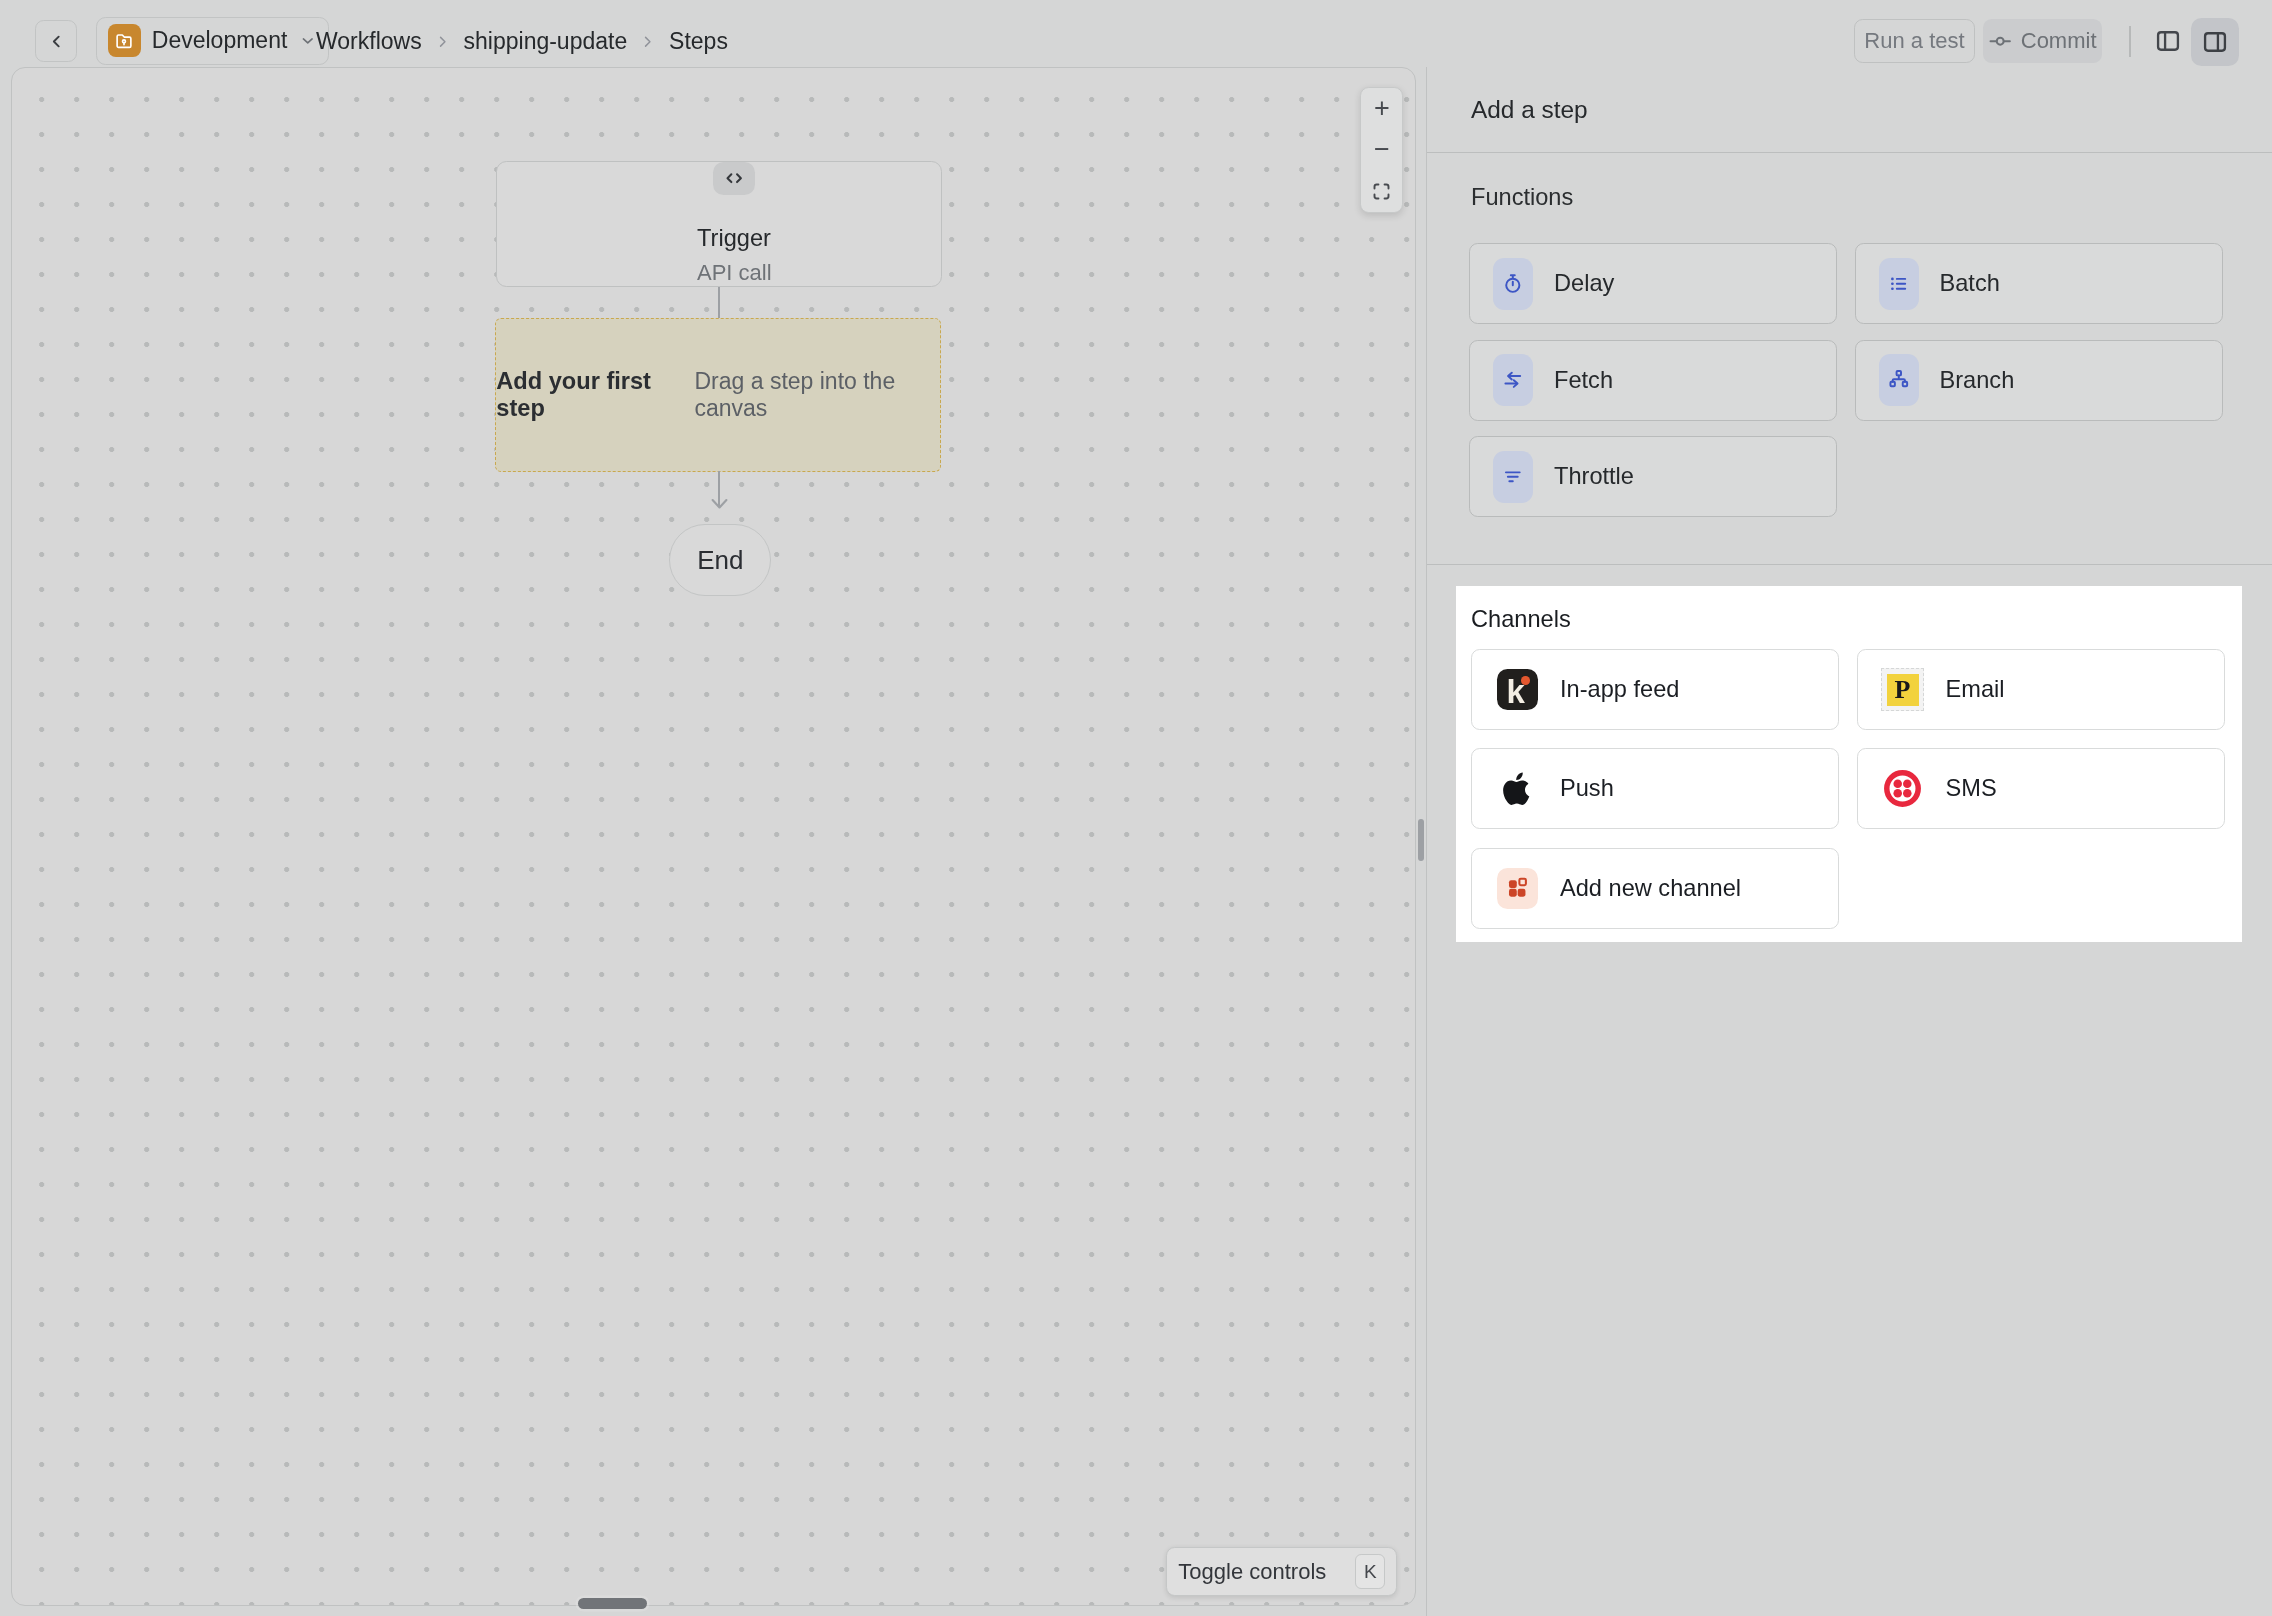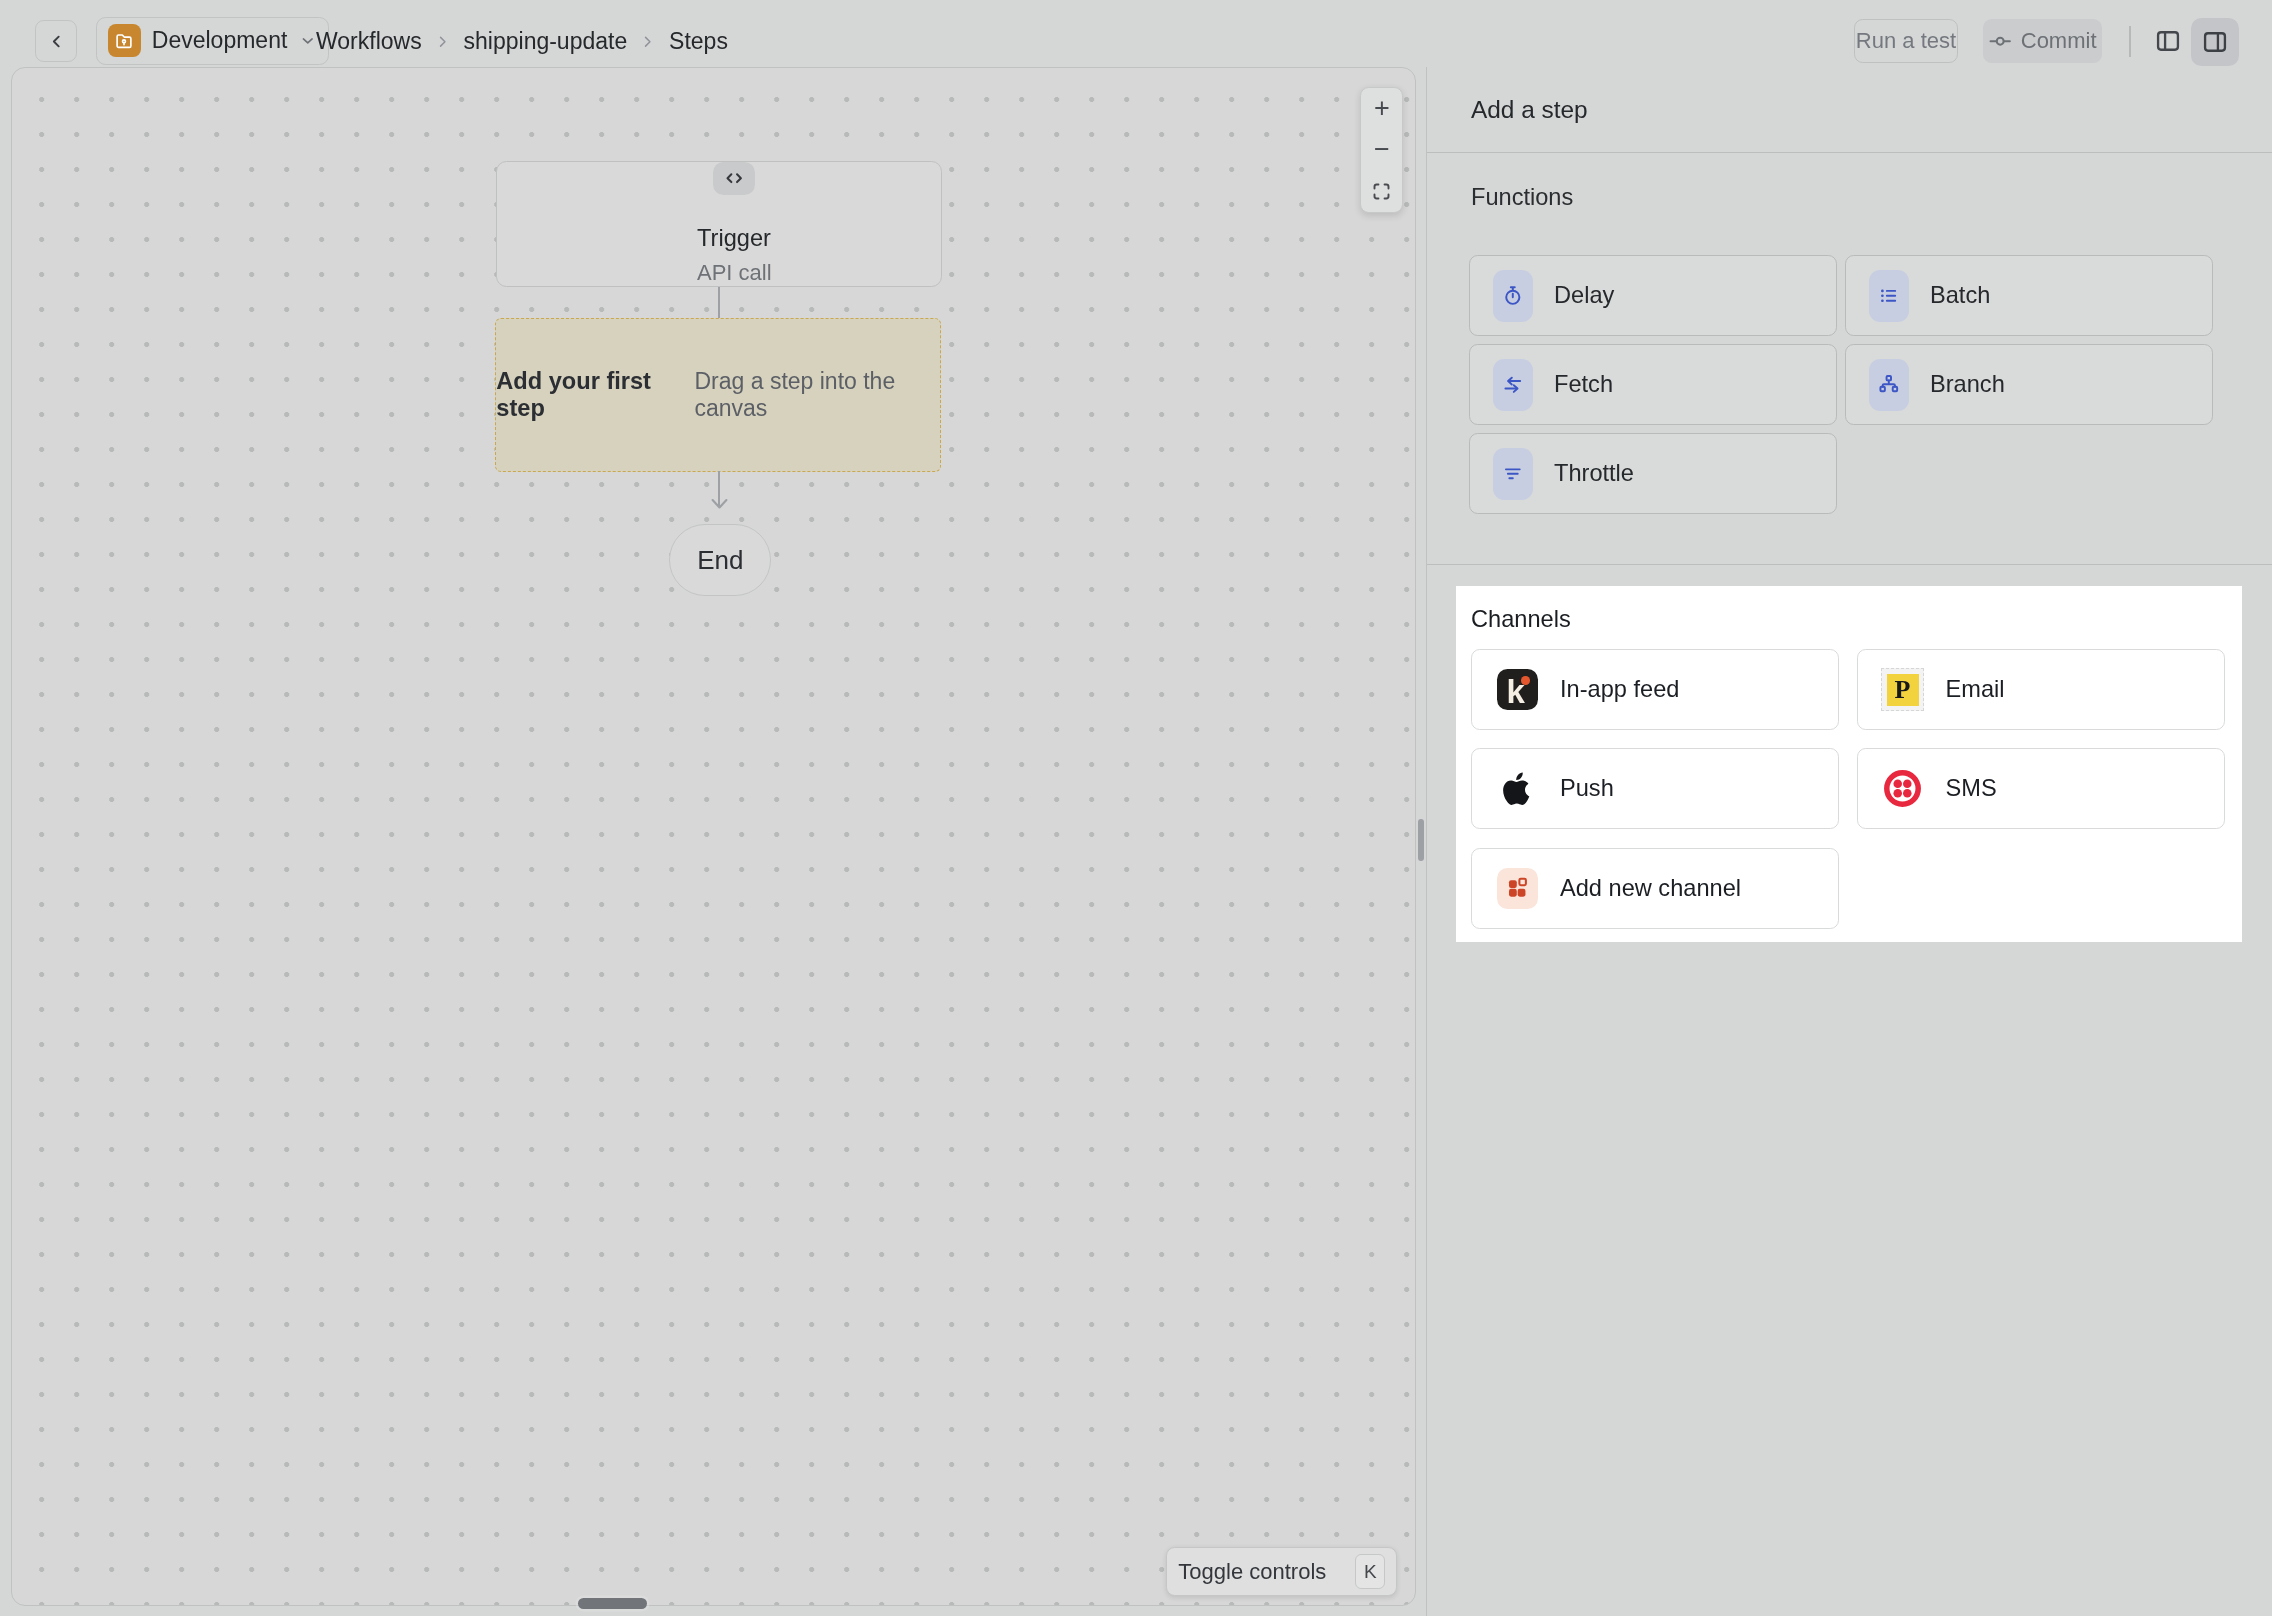--- a/index.html
+++ b/index.html
@@ -18,21 +18,21 @@
   #back-btn { position:absolute; left:35px; top:12.2px; width:42px; height:42px;
     border:1.3px solid #c2c4c4; border-radius:8.7px; background:transparent; }
   #env-btn { position:absolute; left:96px; top:8.7px; height:48px; padding:0 12.2px 0 10.5px;
     border:1.3px solid #c2c4c4; border-radius:9.6px; display:flex; align-items:center; gap:11.3px; }
   .env-folder { width:33px; height:33px; border-radius:7.9px; background:#c8872e;
     display:flex; align-items:center; justify-content:center; }
   .env-label { font-size:23px; font-weight:500; color:#26292c; }
   .breadcrumb { position:absolute; left:316px; top:0; height:67px; display:flex; align-items:center; gap:12.2px; }
   .crumb { font-size:23px; font-weight:500; color:#26292c; cursor:pointer; }
   .crumb-sep { color:#90939a; }
-  #run-test-btn { position:absolute; left:1854px; top:11.3px; width:104px; height:44px;
+  #run-test-btn { position:absolute; left:1854px; top:11.3px; width:121px; height:44px;
     border:1.3px solid #bfc1c1; border-radius:8.7px; background:transparent;
     font-size:22px; color:#75797f; display:flex; align-items:center; justify-content:center; }
   #commit-btn { position:absolute; left:1983px; top:11.3px; width:119px; height:44px;
     border:none; border-radius:8.7px; background:#cbccce; color:#6d7176;
     font-size:22px; display:flex; align-items:center; justify-content:center; gap:7.9px; }
   .topbar-divider { position:absolute; left:2129px; top:18.3px; width:1.7px; height:31px; background:#b7b9b9; }
   #panel-left-btn { position:absolute; left:2147px; top:12.2px; width:42px; height:42px; color:#44474c; }
   #panel-right-btn { position:absolute; left:2191px; top:9.6px; width:48px; height:48px;
     background:#c3c5c9; border-radius:10.5px; color:#3d4045; }
 
@@ -81,21 +81,21 @@
     border-radius:3.5px; background:#9da0a4; }
 
   
   .panel { position:absolute; left:1426px; top:67px; width:847px; height:1549px;
     background:#d5d6d6; border-left:1.3px solid #c0c2c2; }
   .panel-header { position:absolute; left:0; top:0; width:100%; height:86px;
     border-bottom:1.3px solid #bcbebe; display:flex; align-items:center; padding-left:44px; }
   .panel-title { font-size:24.4px; font-weight:500; color:#26292c; }
   .fn-heading { position:absolute; left:44px; top:117px; font-size:23.6px; font-weight:500; color:#2b2e30; }
   .grid { display:grid; grid-template-columns:368px 368px; }
-  #functions-grid { position:absolute; left:42px; top:188px; column-gap:17.5px; row-gap:15.7px;gap:8px; }
+  #functions-grid { position:absolute; left:42px; top:176px; column-gap:17.5px; row-gap:15.7px; }
   .section-divider { position:absolute; left:0; top:497px; width:100%; height:1.3px; background:#bcbebe; }
   .spotlight { position:absolute; left:29px; top:519px; width:786px; height:356px; background:#ffffff; }
   .ch-heading { position:absolute; left:15px; top:20px; font-size:23.6px; font-weight:500; color:#1a1d21; }
   #channels-grid { position:absolute; left:15px; top:63px; column-gap:17.5px; row-gap:18.3px; }
 
   .card { height:81px; border-radius:8.7px; display:flex; align-items:center;
     gap:21px; padding-left:23px; cursor:grab; }
   .fn .card { background:#d9dada; border:1.3px solid #b9bbbb; }
   .fn .card-label { font-size:23.6px; font-weight:500; color:#26292c; }
   .fn .iconwrap { width:40px; height:52px; border-radius:11.3px; background:#c7cee1; color:#3d56c5;

